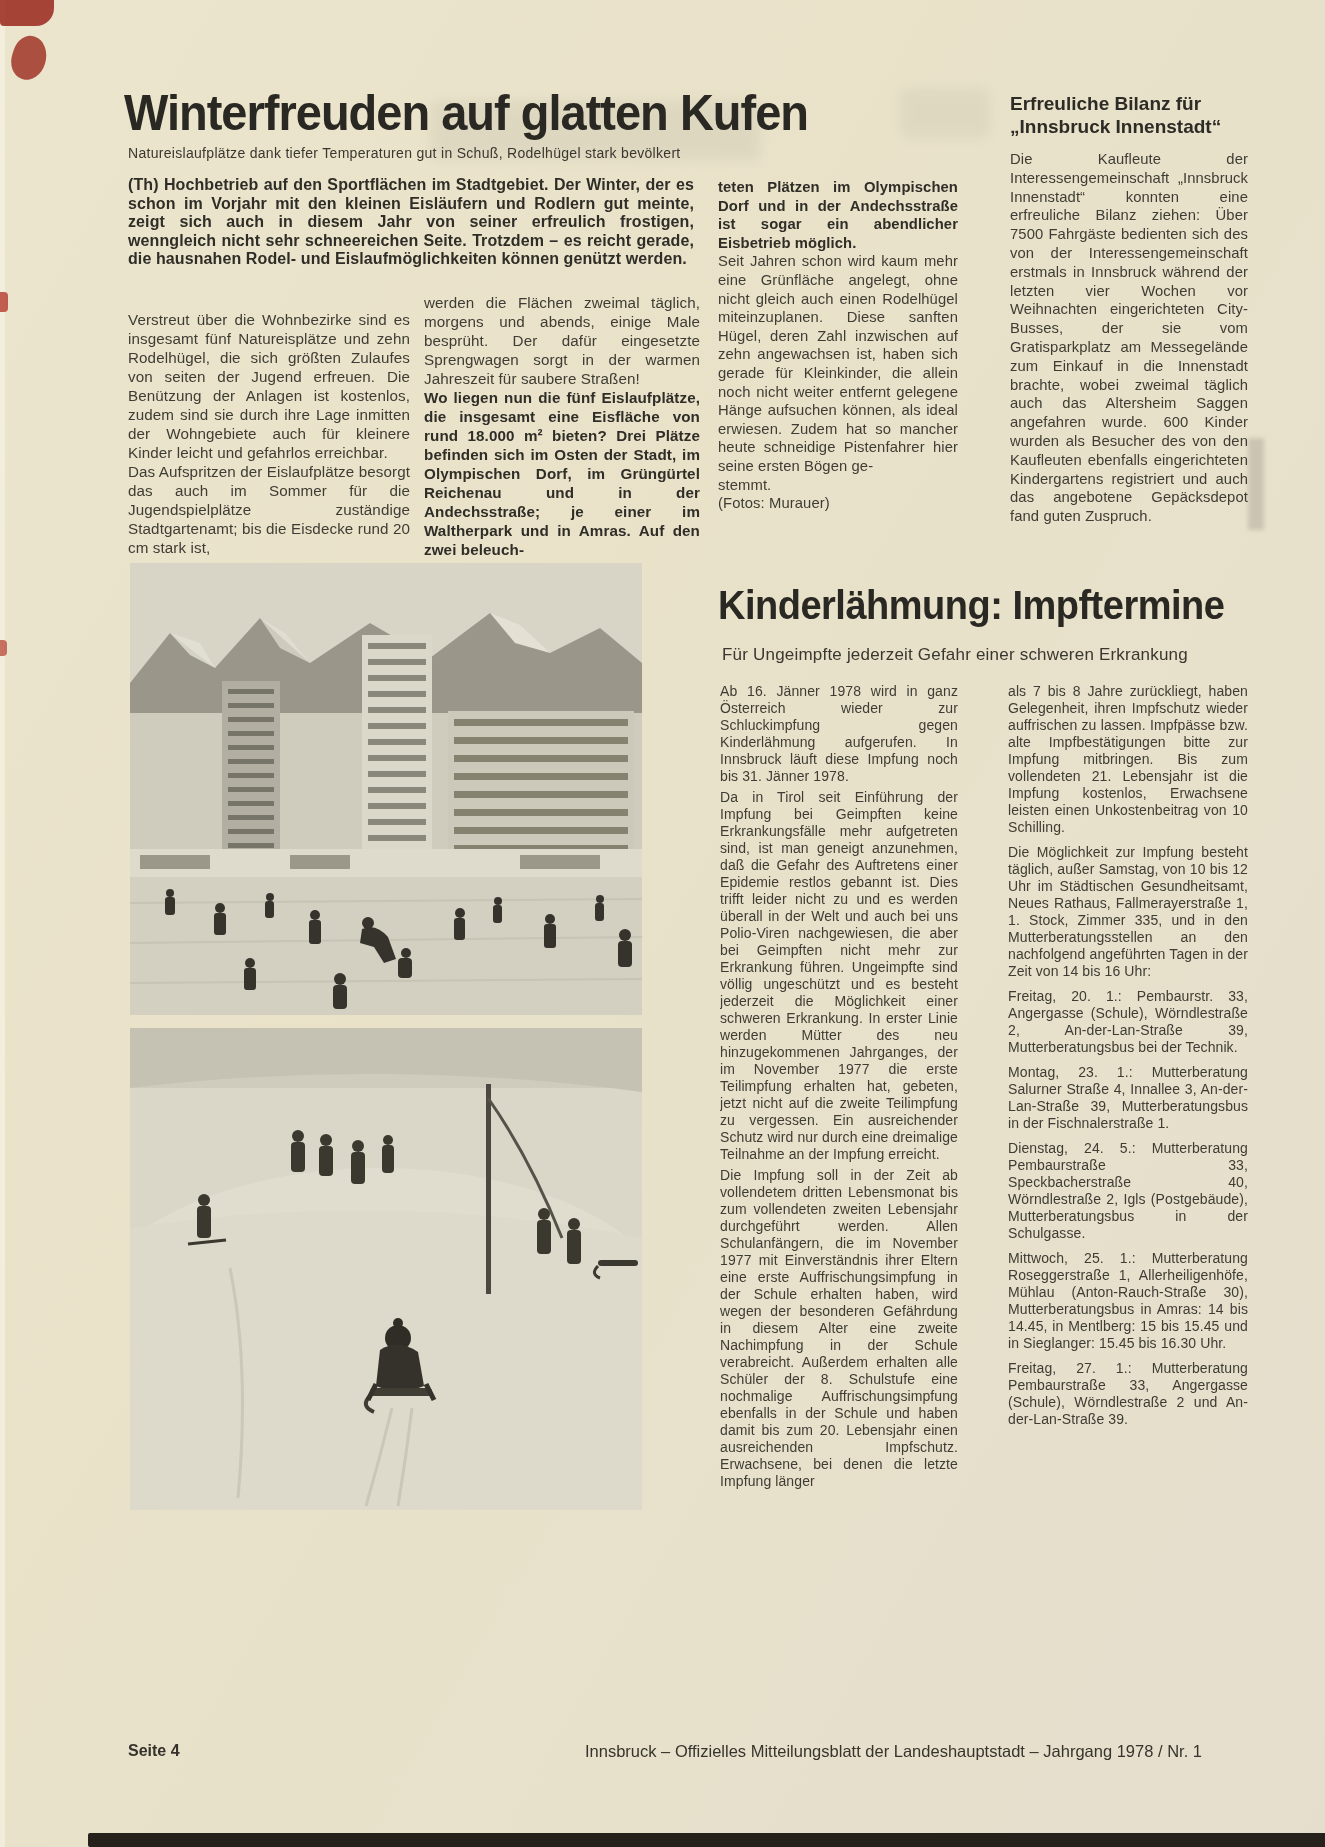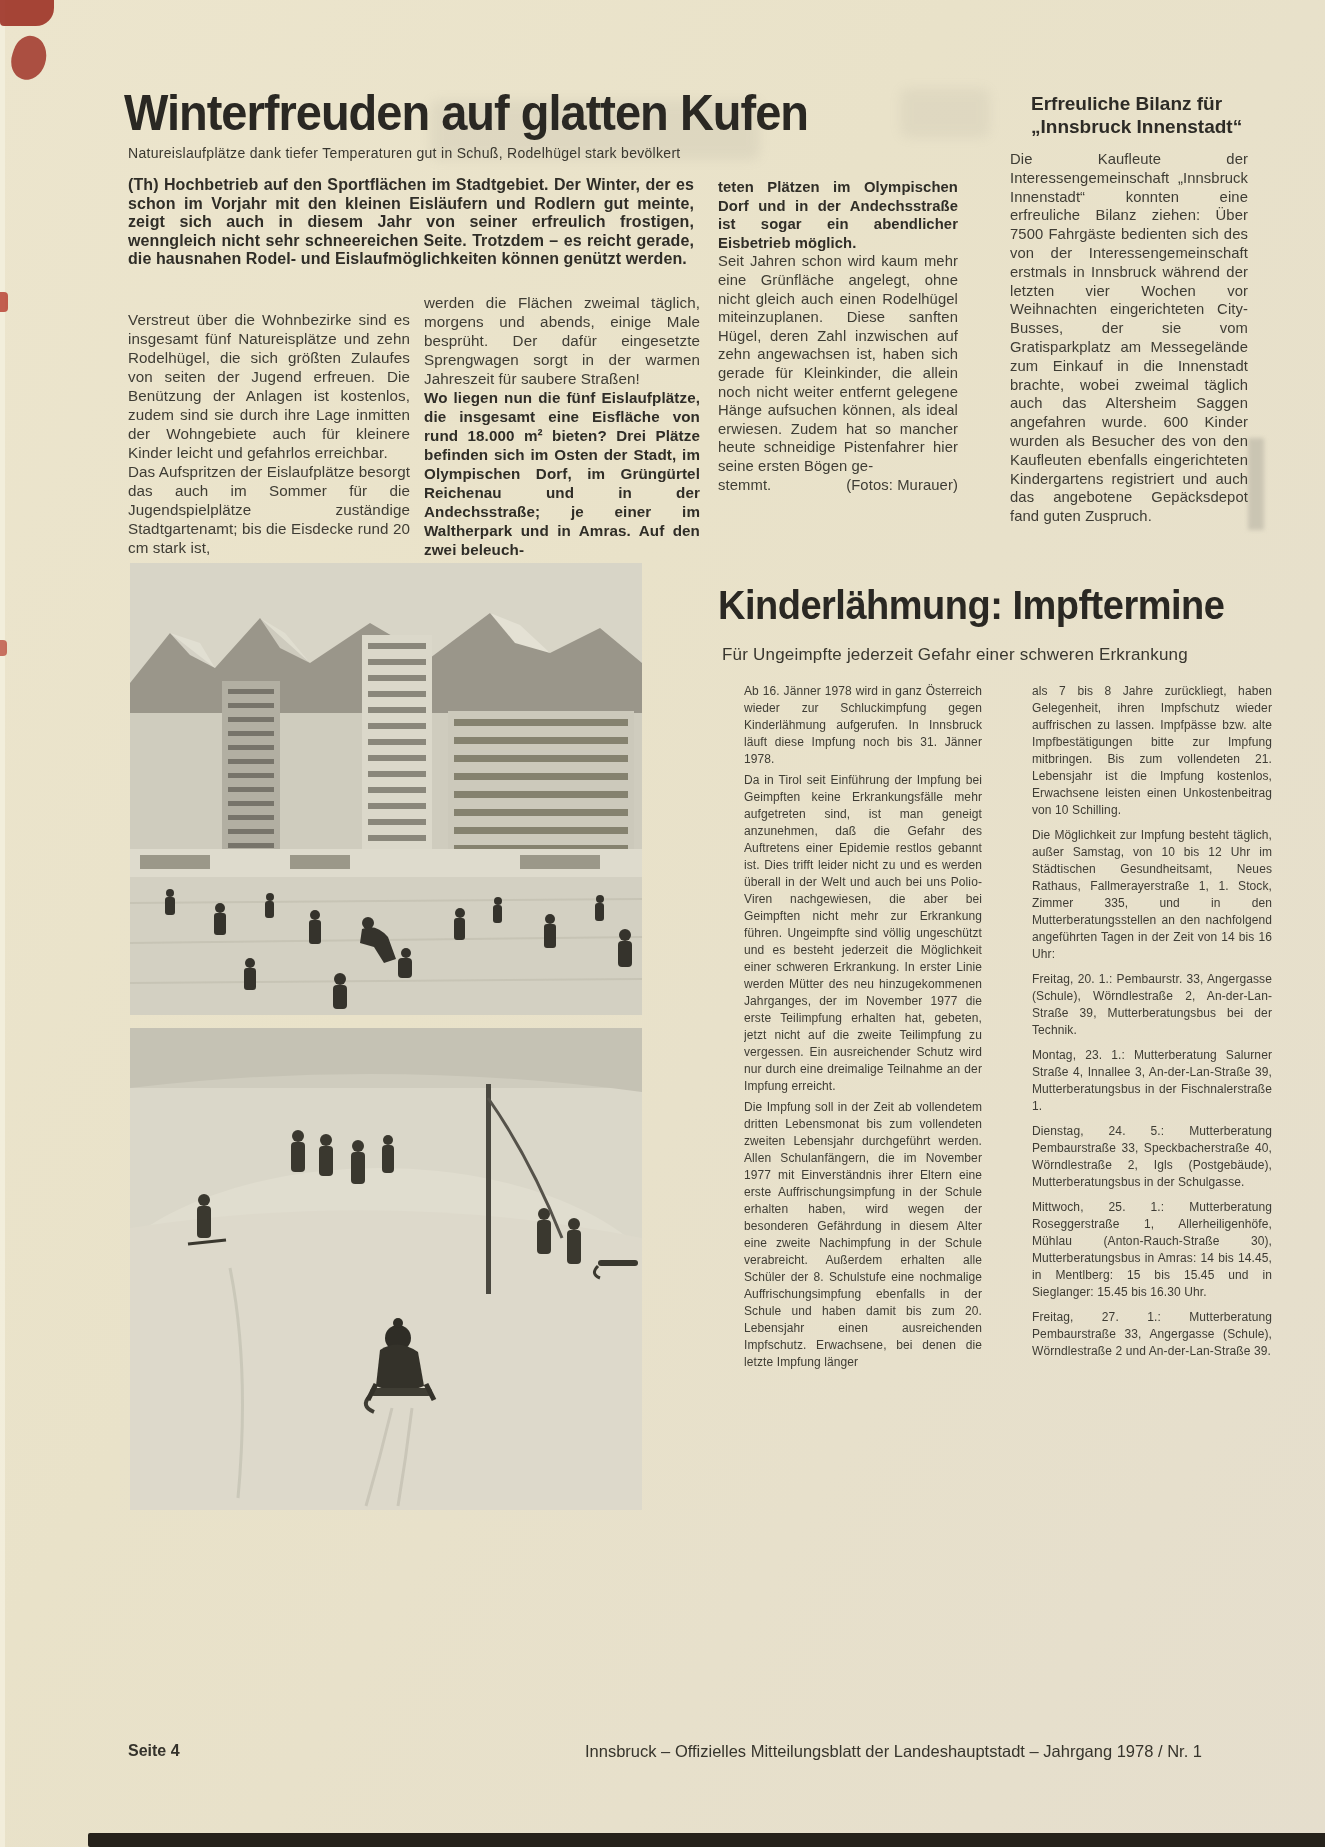--- a/index.html
+++ b/index.html
@@ -11,39 +11,39 @@
            font-size:47px;font-weight:700;letter-spacing:-1px;color:#2a2823;
            transform:scaleY(1.05);transform-origin:left top;white-space:nowrap;}
   .h1-sub{position:absolute;left:128px;top:145px;width:780px;font-size:14px;
           letter-spacing:.3px;color:#39372f;white-space:nowrap;}
   .h2-main{position:absolute;left:718px;top:582px;width:532px;
            font-size:38px;font-weight:700;letter-spacing:-.5px;color:#2a2823;
            transform:scaleY(1.08);transform-origin:left top;white-space:nowrap;}
   .h2-sub{position:absolute;left:722px;top:645px;width:530px;font-size:17px;
           letter-spacing:.2px;color:#39372f;white-space:nowrap;}
   .side-title{position:absolute;left:1010px;top:92px;width:250px;
-              font-size:19px;font-weight:700;line-height:23px;color:#2d2b26;margin-left:21px;}
+              font-size:19px;font-weight:700;line-height:23px;color:#2d2b26;}
   
   .lead{position:absolute;left:128px;top:176px;width:566px;
         font-size:16px;font-weight:700;line-height:18.5px;color:#2f2d27;
         text-align:justify;letter-spacing:.1px;}
   .col{position:absolute;font-size:15.2px;line-height:19px;text-align:justify;
        color:#3e3c34;letter-spacing:.1px;overflow:hidden;}
   .colA{left:128px;top:310px;width:282px;height:276px;}
   .colB{left:424px;top:293px;width:276px;height:276px;}
   .colC{left:718px;top:178px;width:240px;height:400px;font-size:14.8px;line-height:18.6px;}
   .sideBody{left:1010px;top:150px;width:238px;height:420px;font-size:14.8px;line-height:18.8px;}
-  .a2col{font-size:12px;line-height:17px;margin-left:24px;}
+  .a2col{font-size:14px;line-height:17px;}
   .a2c1{left:720px;top:683px;width:238px;height:918px;}
   .a2c2{left:1008px;top:683px;width:240px;height:905px;}
   .col p{margin:0;}
   .col p.pb{font-weight:700;color:#2f2d27;}
   .a2c2 p{margin:0 0 8px 0;}
   .a2c1 p{margin:0 0 4px 0;}
-  .credit-line{display:flex;justify-content:space-between;}
+  .credit-line{display:flex;justify-content:center;flex-direction:column;}
   
   .photo{position:absolute;background:#cdcabc;box-shadow:0 0 0 1px #b8b4a4 inset;}
   .photo svg{display:block;}
   .photo1{left:130px;top:563px;width:512px;height:452px;}
   .photo2{left:130px;top:1028px;width:512px;height:482px;}
   
   .footer-left{position:absolute;left:128px;top:1742px;font-size:16px;font-weight:700;color:#34322b;}
   .footer-right{position:absolute;left:585px;top:1742px;font-size:16.5px;color:#36342c;white-space:nowrap;}
   
   .art{position:absolute;pointer-events:none;}

